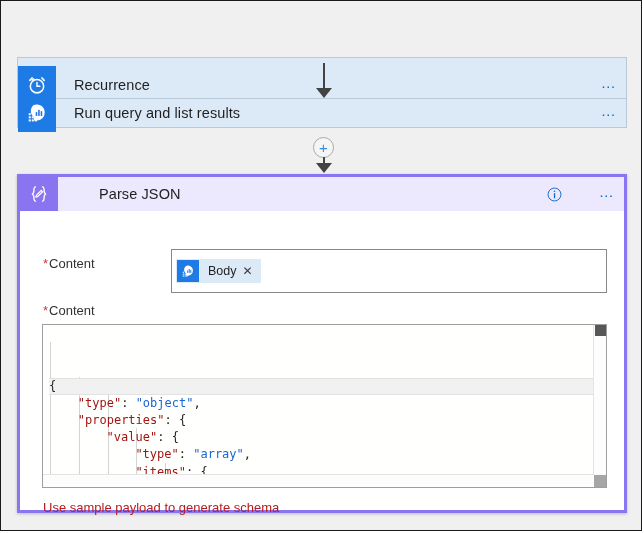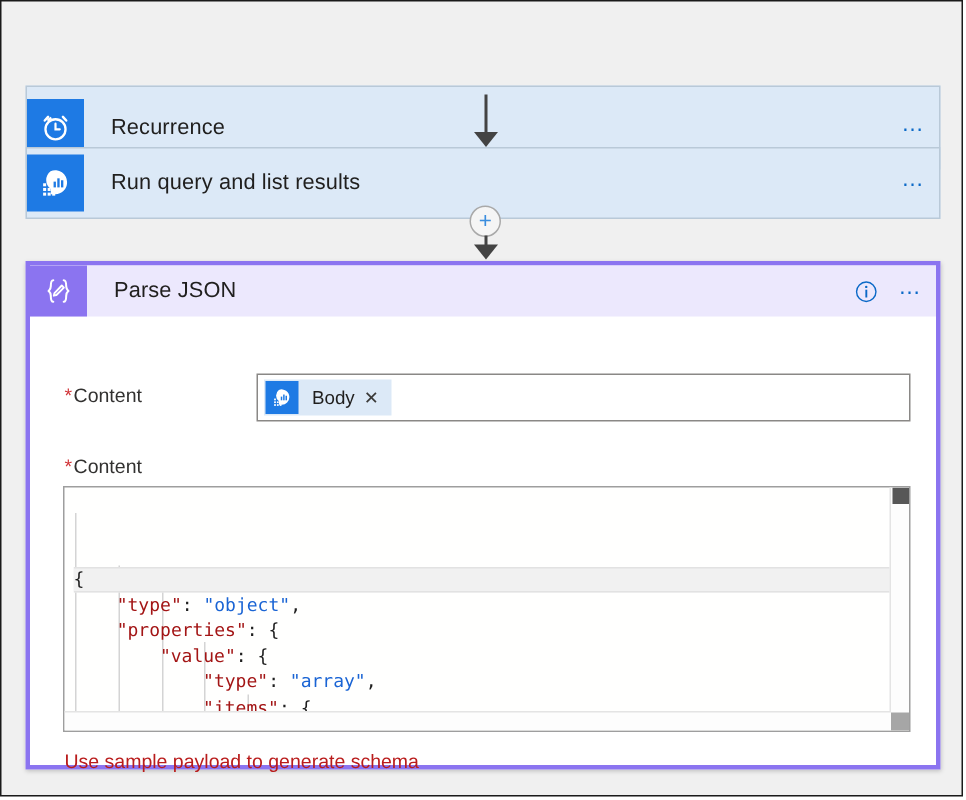--- a/index.html
+++ b/index.html
@@ -112,20 +112,21 @@
     border: 3px solid #8b74f0;
     background: #ffffff;
     box-sizing: border-box;
     box-shadow: 0 1px 3px rgba(0,0,0,.22);
   }
   #pj-header {
     display: flex;
     align-items: center;
     height: 34px;
     background: #ece8fd;
+    gap: 23px;
   }
   #pj-header .card-icon {
     background: #8b74f0;
     width: 38px; min-width: 38px; height: 34px;
   }
   #pj-header .card-title {
     font-size: 14.5px;
     color: #201f1e;
     padding-left: 18px;
   }
@@ -151,21 +152,21 @@
     font-size: 13px;
     margin-right: 1px;
   }
 
   
   #content-input {
     position: absolute;
     left: 151px;
     top: 38px;
     width: 436px;
-    height: 32px;
+    height: 44px;
     border: 1px solid #8a8886;
     background: #fff;
     box-sizing: border-box;
     display: flex;
     align-items: center;
     padding-left: 4px;
   }
   .token-chip {
     display: inline-flex;
     align-items: center;
@@ -294,21 +295,21 @@
         </svg>
       </div>
       <div class="card-title">Recurrence</div>
       <div class="ellipsis-btn">…</div>
     </div>
   </div>
 
   <div class="conn-line" style="left:322px; top:62px; width:2px; height:27px;"></div>
   <div class="conn-arrow" style="left:315px; top:87px;"></div>
 
-  <div class="card blue" id="card-runquery" style="left:16px; top:97px; width:610px; height:48px;">
+  <div class="card blue" id="card-runquery" style="left:16px; top:97px; width:610px; height:30px;">
     <div class="card-head">
       <div class="card-icon">
         <svg width="22" height="22" viewBox="0 0 24 24" aria-hidden="true">
           <path d="M8.4 3.4 A8.6 8.6 0 0 1 20.4 11.6 A8.6 8.6 0 0 1 11.8 20.2 L8.6 20.2 L8.6 16.4 A8.1 8.1 0 0 1 8.4 3.4 Z" fill="#ffffff"></path>
           <rect x="10.6" y="11.0" width="1.7" height="4.2" fill="#1e7ae4"></rect>
           <rect x="13.3" y="8.6" width="1.7" height="6.6" fill="#1e7ae4"></rect>
           <rect x="16.0" y="10.0" width="1.7" height="5.2" fill="#1e7ae4"></rect>
           <rect x="3.0" y="12.2" width="2.2" height="2.2" fill="#ffffff"></rect>
           <rect x="3.0" y="15.6" width="2.2" height="2.2" fill="#ffffff"></rect>
           <rect x="6.3" y="15.6" width="2.2" height="2.2" fill="#ffffff"></rect>

